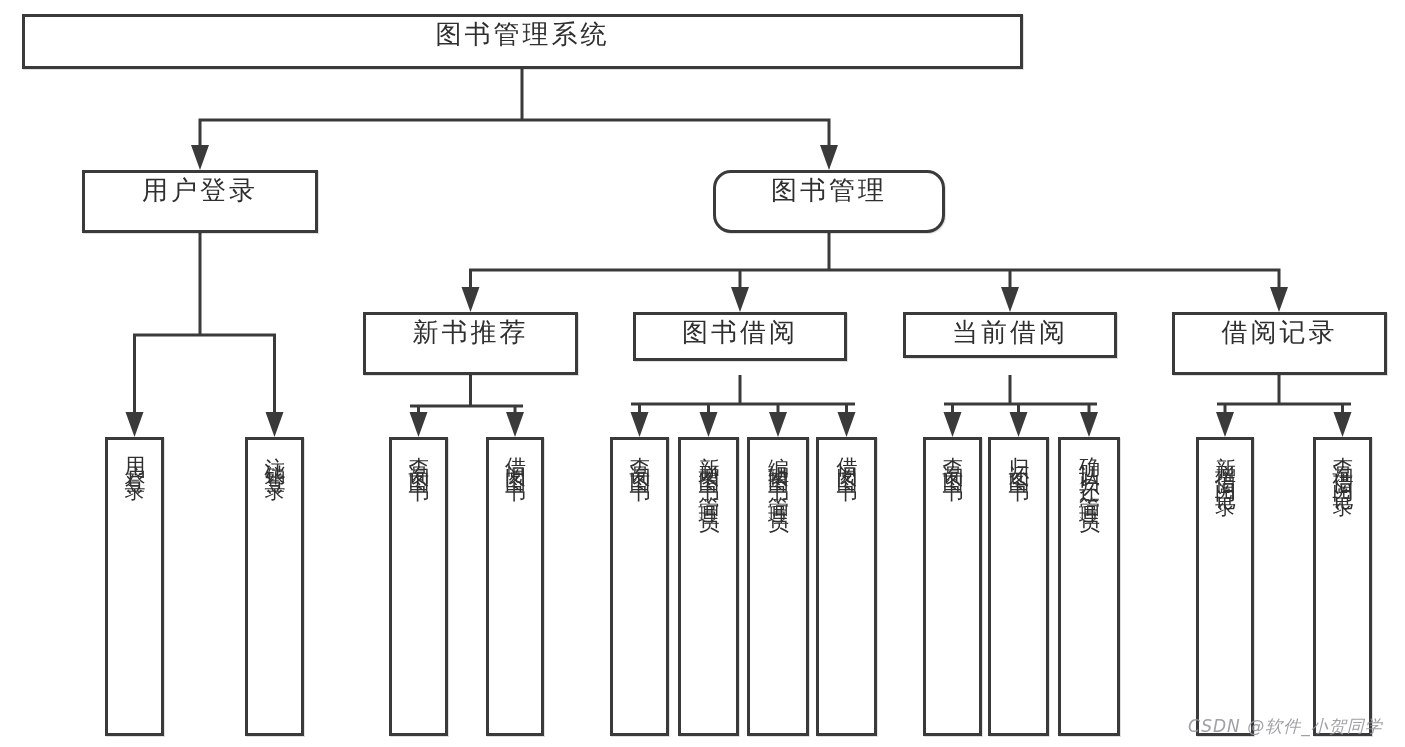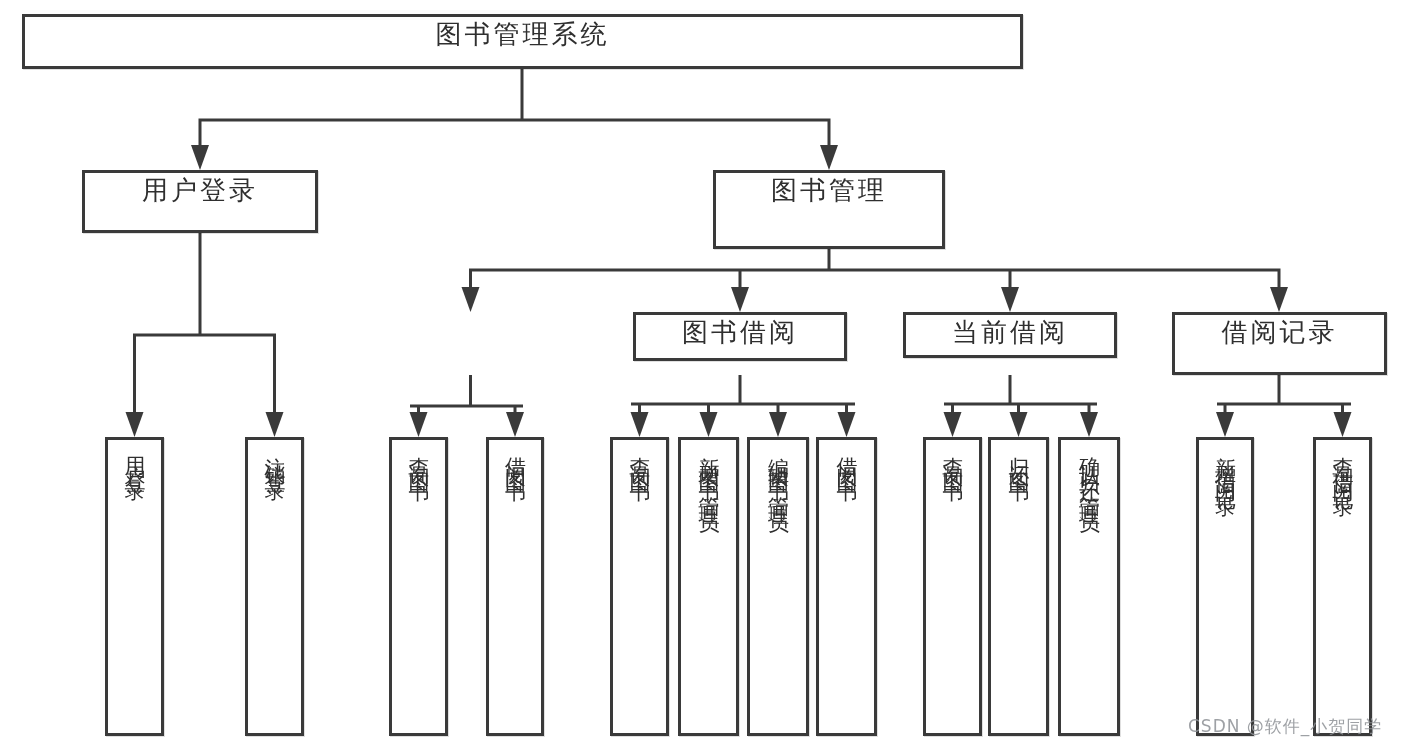--- a/index.html
+++ b/index.html
@@ -44,21 +44,21 @@
   .node-v .vtext {
     writing-mode: vertical-rl;
     text-orientation: mixed;
     letter-spacing: 8px;
     line-height: 1;
     white-space: nowrap;
   }
   
   #n-root            { left: 22px;   top: 14px;  width: 1001px; height: 55px; }
   #n-user-login      { left: 82px;   top: 170px; width: 236px;  height: 63px; }
-  #n-book-mgmt       { left: 713px;  top: 170px; width: 232px;  height: 79px; }
+  #n-book-mgmt       { left: 713px;  top: 170px; width: 232px;  height: 63px; border-radius: 18px; }
   #n-new-book        { left: 363px;  top: 312px; width: 215px;  height: 63px; }
   #n-book-borrow     { left: 633px;  top: 312px; width: 214px;  height: 49px; }
   #n-current-borrow  { left: 903px;  top: 312px; width: 214px;  height: 46px; }
   #n-borrow-records  { left: 1172px; top: 312px; width: 215px;  height: 63px; }
   .leaf { top: 437px; height: 299px; }
   #l-user-login      { left: 105px;  width: 59px; }
   #l-logout          { left: 245px;  width: 59px; }
   #l-query-1         { left: 389px;  width: 59px; }
   #l-borrow-1        { left: 486px;  width: 58px; }
   #l-query-2         { left: 610px;  width: 59px; }
@@ -72,20 +72,21 @@
   #l-query-record    { left: 1313px; width: 59px; }
   #watermark {
     position: absolute;
     left: 1188px;
     top: 715px;
     z-index: 3;
     font-size: 17px;
     letter-spacing: 1px;
     color: rgba(145, 148, 153, 0.88);
     white-space: nowrap;
+    font-style: italic;
   }
 </style>
 </head>
 <body>
 
 <div id="stage">
 
   <svg id="wires" width="1405" height="747" viewBox="0 0 1405 747" aria-hidden="true">
     <g stroke="#3a3a3a" stroke-width="3" fill="none">
 
@@ -130,20 +131,23 @@
     <span>图书管理系统</span>
   </div>
 
   <div class="node node-h" id="n-user-login">
     <span>用户登录</span>
   </div>
   <div class="node node-h" id="n-book-mgmt">
     <span>图书管理</span>
   </div>
 
+  <div class="node node-h" id="n-new-book">
+    <span>新书推荐</span>
+  </div>
   <div class="node node-h" id="n-book-borrow">
     <span>图书借阅</span>
   </div>
   <div class="node node-h" id="n-current-borrow">
     <span>当前借阅</span>
   </div>
   <div class="node node-h" id="n-borrow-records">
     <span>借阅记录</span>
   </div>
 

